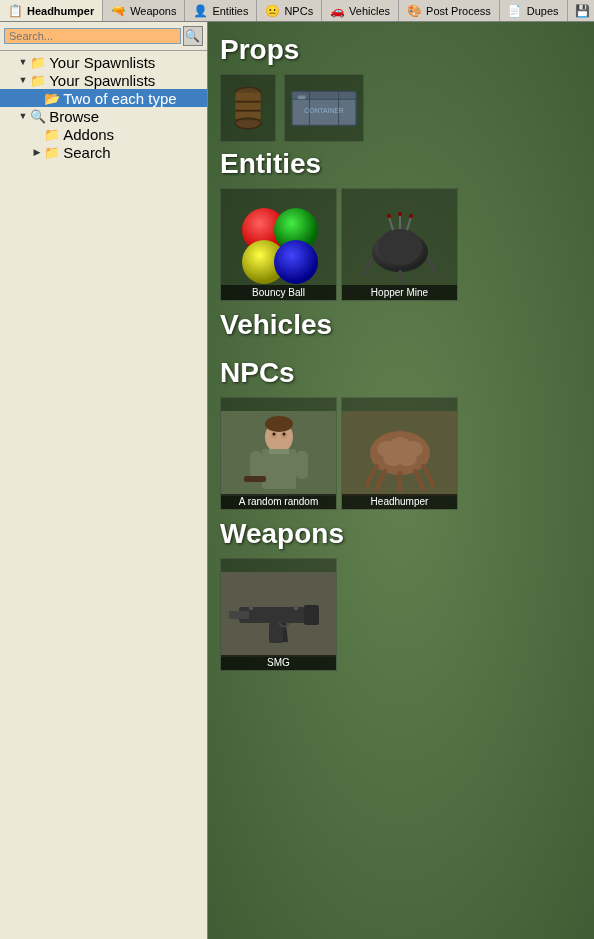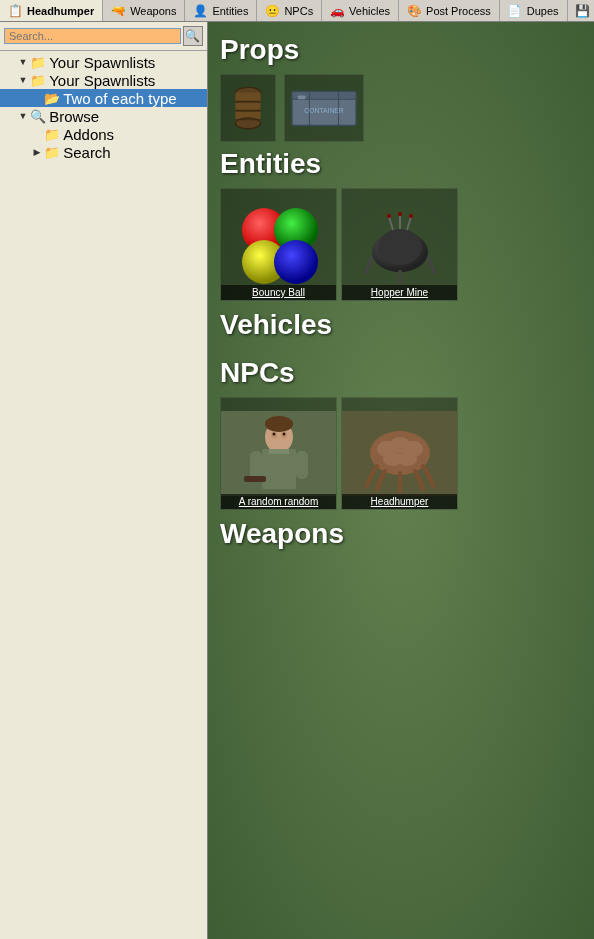--- a/index.html
+++ b/index.html
@@ -196,21 +196,20 @@
     .item-label {
       width: 100%;
       background: rgba(0,0,0,0.6);
       color: white;
       font-size: 10px;
       text-align: center;
       padding: 2px 2px;
       position: absolute;
       bottom: 0;
       left: 0;
-      text-decoration: underline;
     }
 
     
     .right-panel::-webkit-scrollbar { width: 8px; }
     .right-panel::-webkit-scrollbar-track { background: rgba(0,0,0,0.2); }
     .right-panel::-webkit-scrollbar-thumb { background: rgba(255,255,255,0.3); }
   </style>
 </head>
 <body>
 
@@ -451,16 +450,38 @@
           </svg>
         </div>
         <span class="item-label">Headhumper</span>
       </div>
     </div>
 
     <div class="section-heading">Weapons</div>
     <div class="item-grid">
 
 
+      <div class="item-card">
+        <div class="item-card-bg" style="background:#5a5a4a;">
+          <svg viewBox="0 0 110 85" width="110" height="85">
+
+            <rect x="15" y="35" width="75" height="16" rx="3" fill="#333"></rect>
+
+            <rect x="80" y="33" width="15" height="20" rx="2" fill="#2a2a2a"></rect>
+
+            <rect x="5" y="39" width="20" height="8" rx="1" fill="#444"></rect>
+
+            <path d="M55 51 L52 70 L64 70 L62 51 Z" fill="#2a2a2a"></path>
+
+            <rect x="45" y="51" width="14" height="20" rx="2" fill="#333"></rect>
+
+            <rect x="25" y="33" width="4" height="5" rx="1" fill="#555"></rect>
+            <rect x="70" y="33" width="4" height="5" rx="1" fill="#555"></rect>
+
+            <path d="M55 51 Q60 58 65 51" stroke="#444" stroke-width="2" fill="none"></path>
+          </svg>
+        </div>
+        <span class="item-label">SMG</span>
+      </div>
     </div>
 
   </div>
 </div>
 
 </body></html>

